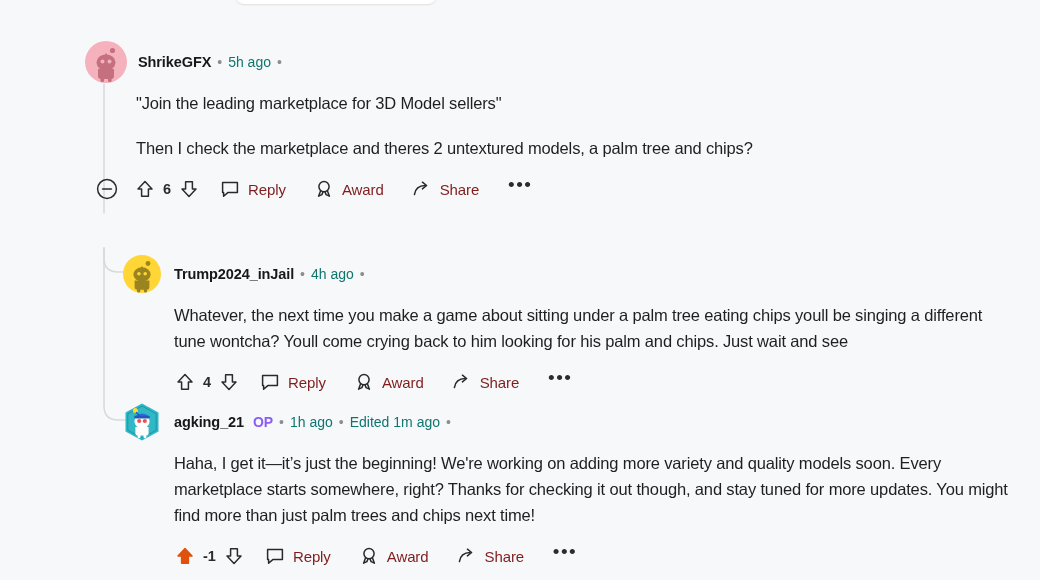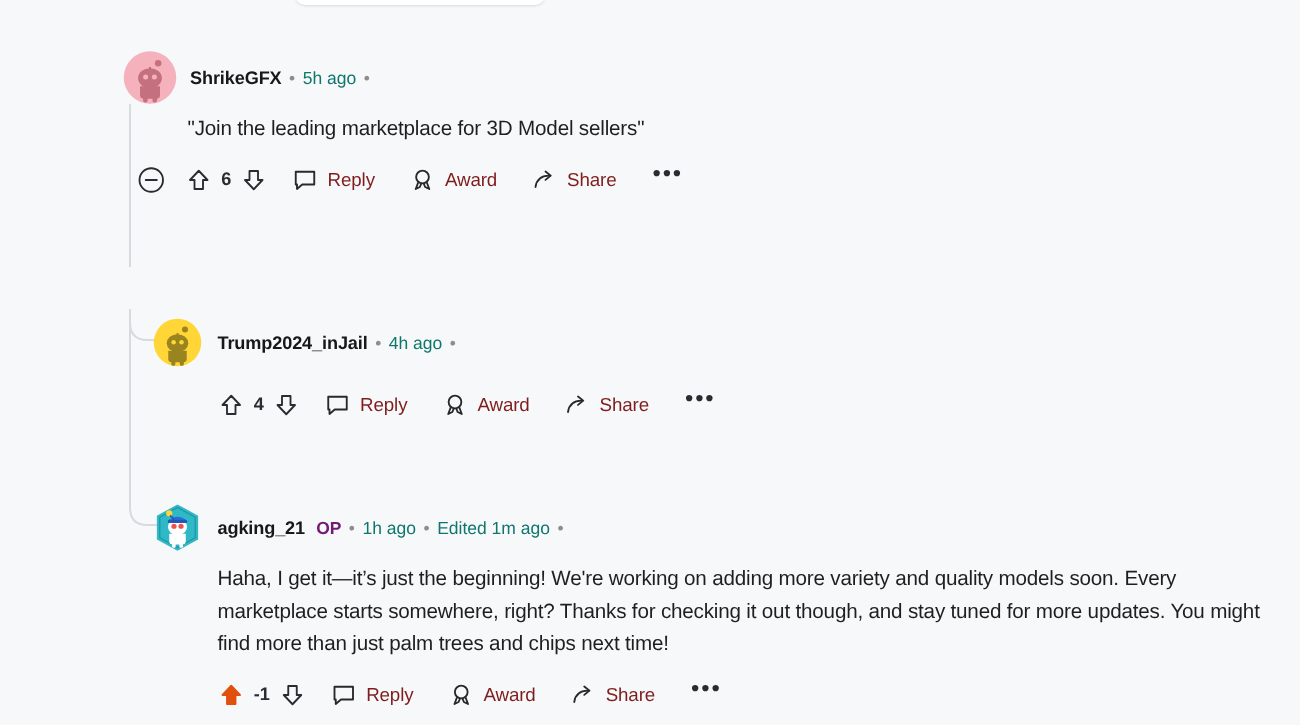--- a/index.html
+++ b/index.html
@@ -34,21 +34,21 @@
     left: 0;
     top: 0;
     width: 1040px;
   }
 
   .comment {
     position: absolute;
   }
 
   
-  #c0 { left: 98px; top: 40px; width: 940px; }
+  #c0 { left: 84px; top: 40px; width: 940px; }
   
   #c1 { left: 122px; top: 252px; width: 900px; }
   
   #c2 { left: 122px; top: 400px; width: 900px; }
 
   
   .c-head {
     display: flex;
     align-items: center;
     height: 44px;
@@ -74,21 +74,21 @@
 
   .uname {
     font-size: 14.5px;
     font-weight: bold;
     color: #181818;
     letter-spacing: -0.1px;
   }
   .op-badge {
     font-size: 14px;
     font-weight: bold;
-    color: #701a75;
+    color: #8b5cf6;
     margin-left: 9px;
     letter-spacing: -0.1px;
   }
   .dot {
     font-size: 14px;
     color: #8b8d8f;
     margin: 0 6px;
   }
   .tstamp {
     font-size: 14px;
@@ -220,20 +220,21 @@
       <div class="c-meta">
         <span class="uname">ShrikeGFX</span>
         <span class="dot">•</span>
         <span class="tstamp">5h ago</span>
         <span class="dot">•</span>
       </div>
     </div>
 
     <div class="c-body">
       <p>"Join the leading marketplace for 3D Model sellers"</p>
+      <p>Then I check the marketplace and theres 2 untextured models, a palm tree and chips?</p>
     </div>
 
     <div class="actions">
       <div class="act collapse-btn">
         <svg viewBox="0 0 26 26" width="26" height="26">
           <circle cx="13" cy="13" r="9.4" fill="none" stroke="#2a2d2f" stroke-width="1.5"></circle>
           <line x1="8.6" y1="13" x2="17.4" y2="13" stroke="#2a2d2f" stroke-width="1.6" stroke-linecap="round"></line>
         </svg>
       </div>
       <div class="vote">
@@ -288,20 +289,23 @@
         </svg>
       </div>
       <div class="c-meta">
         <span class="uname">Trump2024_inJail</span>
         <span class="dot">•</span>
         <span class="tstamp">4h ago</span>
         <span class="dot">•</span>
       </div>
     </div>
 
+    <div class="c-body">
+      <p>Whatever, the next time you make a game about sitting under a palm tree eating chips youll be singing a different tune wontcha? Youll come crying back to him looking for his palm and chips. Just wait and see</p>
+    </div>
 
     <div class="actions">
       <div class="vote">
         <svg class="arrow" viewBox="0 0 22 22">
           <path d="M11 3.6 L18 11 h-3.6 v7.2 h-6.8 V11 H4 Z" fill="none" stroke="#2a2d2f" stroke-width="1.5" stroke-linejoin="round"></path>
         </svg>
         <span class="score">4</span>
         <svg class="arrow" viewBox="0 0 22 22">
           <path d="M11 18.4 L18 11 h-3.6 V3.8 h-6.8 V11 H4 Z" fill="none" stroke="#2a2d2f" stroke-width="1.5" stroke-linejoin="round"></path>
         </svg>

